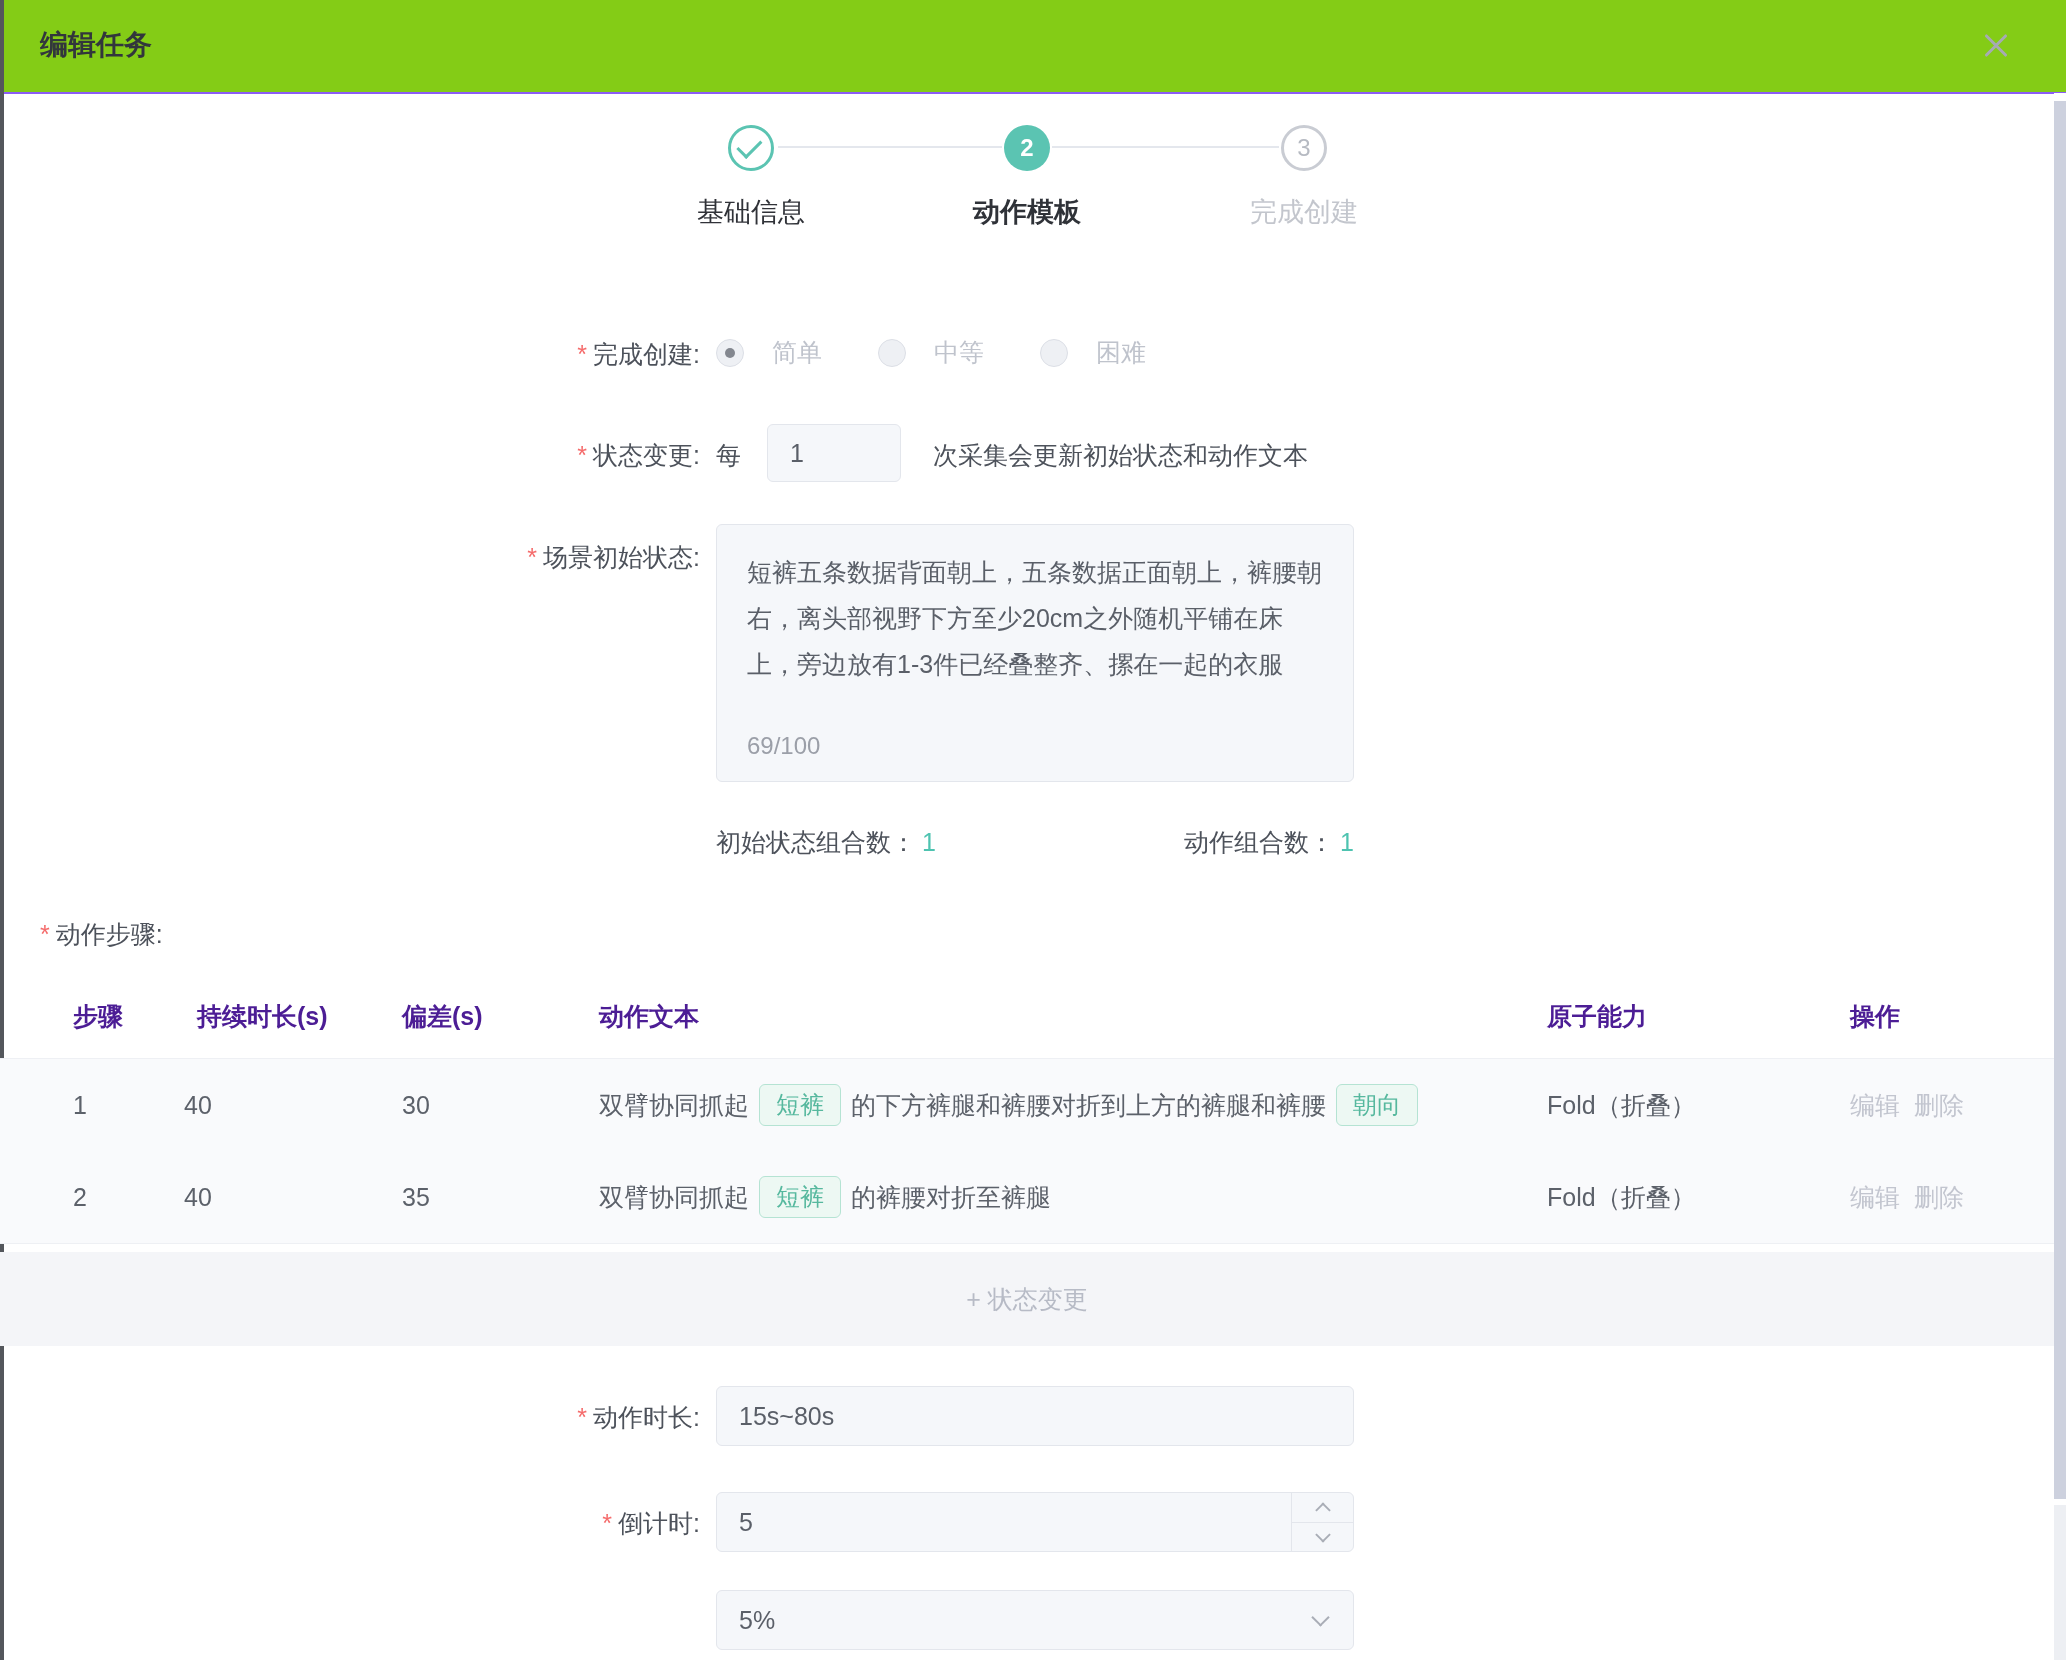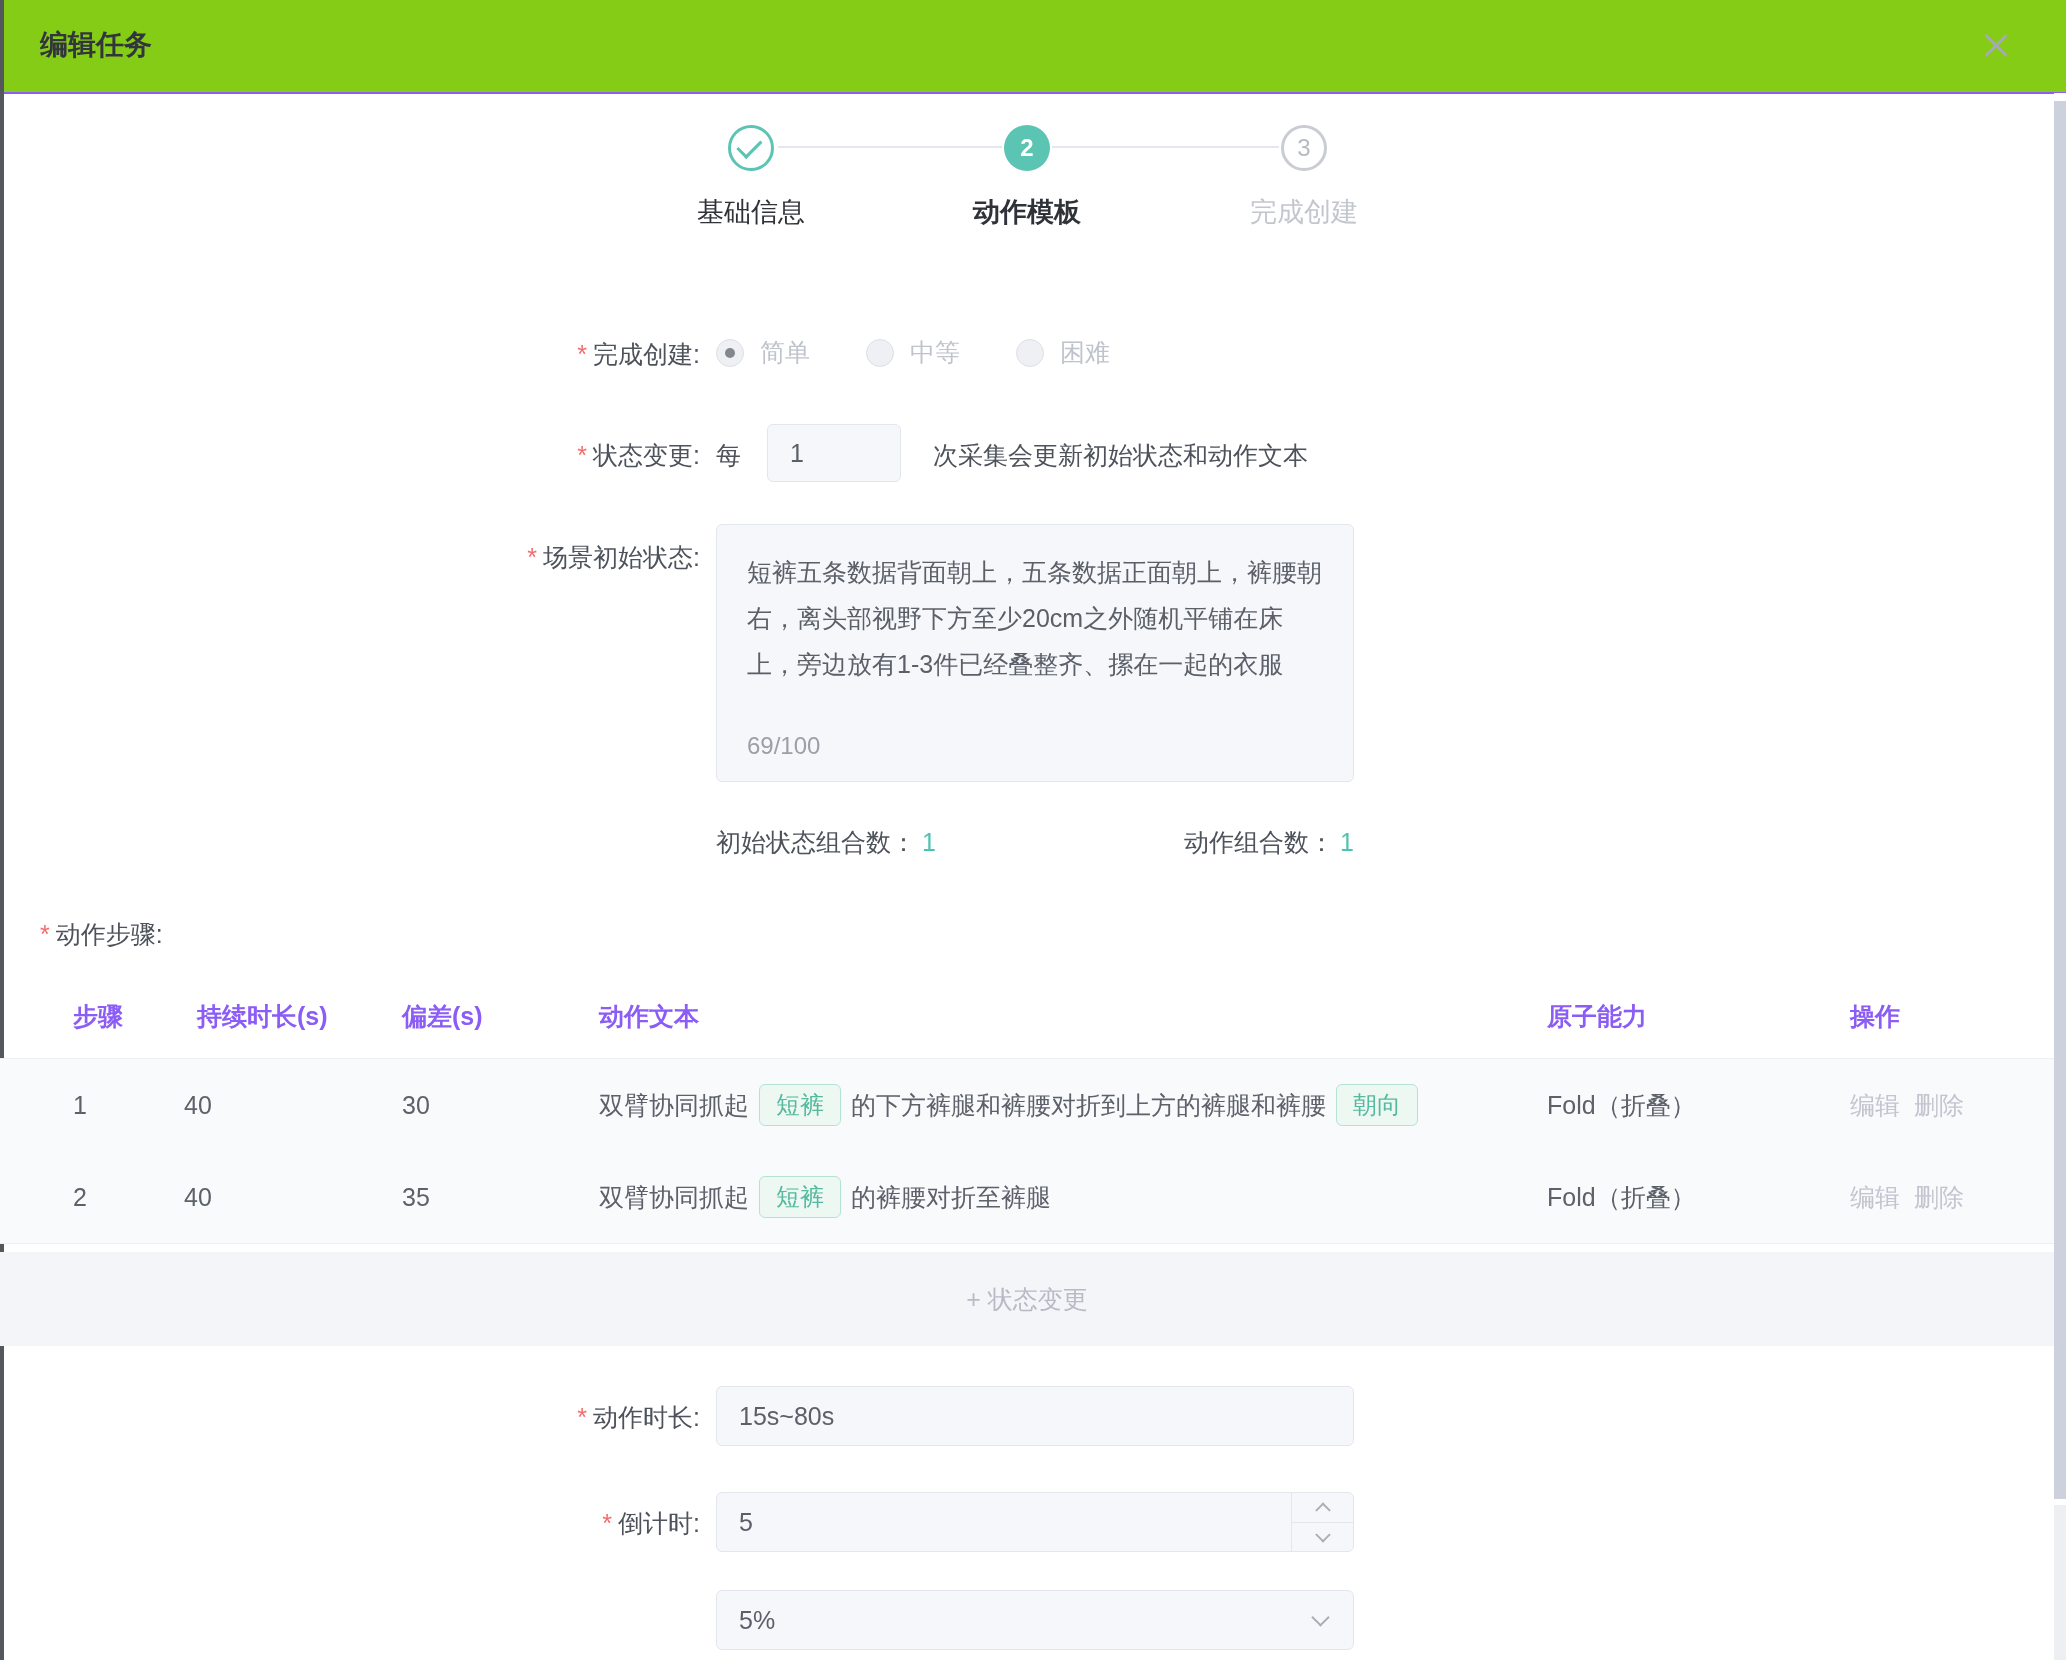--- a/index.html
+++ b/index.html
@@ -33,21 +33,21 @@
   .sl3{left:1304px;color:#c3c6cd;}
 
   
   .f-label{position:absolute;left:250px;width:450px;text-align:right;font-size:25px;color:#4d525b;white-space:nowrap;}
   .req{color:#f56c6c;margin-right:6px;font-size:25px;}
   .dis-input{position:absolute;box-sizing:border-box;background:#f5f7fa;border:1px solid #e3e6ec;border-radius:6px;
     font-size:25px;color:#5a5f68;}
 
   
   .radio-row{position:absolute;left:716px;top:336px;display:flex;align-items:center;gap:56px;}
-  .radio-opt{display:flex;align-items:center;gap:16px;cursor:pointer;}
+  .radio-opt{display:flex;align-items:center;gap:28px;cursor:pointer;}
   .radio-circle{width:28px;height:28px;border-radius:50%;background:#eef0f4;border:1px solid #dcdfe6;box-sizing:border-box;
     display:flex;align-items:center;justify-content:center;}
   .radio-dot{width:10px;height:10px;border-radius:50%;background:#83878f;}
   .radio-text{font-size:25px;color:#bfc3cc;}
 
   
   .sc-prefix{position:absolute;left:716px;top:439px;font-size:25px;color:#4d525b;}
   .sc-input{left:767px;top:424px;width:134px;height:58px;line-height:56px;padding-left:22px;}
   .sc-suffix{position:absolute;left:933px;top:439px;font-size:25px;color:#4d525b;}
 
@@ -57,21 +57,21 @@
 
   
   .combo-row{position:absolute;left:716px;top:826px;width:638px;display:flex;justify-content:space-between;font-size:25px;color:#4d525b;}
   .combo-val{color:#4ec3b0;margin-left:6px;}
 
   
   .sect-label{position:absolute;left:40px;top:918px;font-size:25px;color:#4d525b;}
 
   
   .tbl-header{position:absolute;left:0;top:986px;width:2054px;height:66px;}
-  .tbl-header span{position:absolute;top:14px;font-size:25px;font-weight:bold;color:#8b5cf6;white-space:nowrap;}
+  .tbl-header span{position:absolute;top:14px;font-size:25px;font-weight:bold;color:#4c1d95;white-space:nowrap;}
   .h-step{left:73px;} .h-dur{left:184px;margin-left:13px;} .h-dev{left:402px;} .h-act{left:599px;} .h-abl{left:1547px;} .h-ops{left:1850px;}
 
   .tbl-row{position:absolute;left:0;width:2054px;height:92px;background:#f9fafc;}
   .row1{top:1058px;border-top:1px solid #eef0f4;border-bottom:1px solid #eef0f4;}
   .row2{top:1151px;border-bottom:1px solid #eef0f4;}
   .tbl-row .cell{position:absolute;top:50%;transform:translateY(-50%);font-size:25px;color:#5c616a;white-space:nowrap;}
   .cell-step{left:73px;} .cell-dur{left:184px;} .cell-dev{left:402px;}
   .cell-act{left:599px;display:flex;align-items:center;}
   .cell-abl{left:1547px;} .cell-ops{left:1850px;display:flex;gap:14px;}
   .tag{display:inline-block;margin:0 10px;padding:4px 16px;font-size:24px;color:#56b89e;background:#edf8f3;

